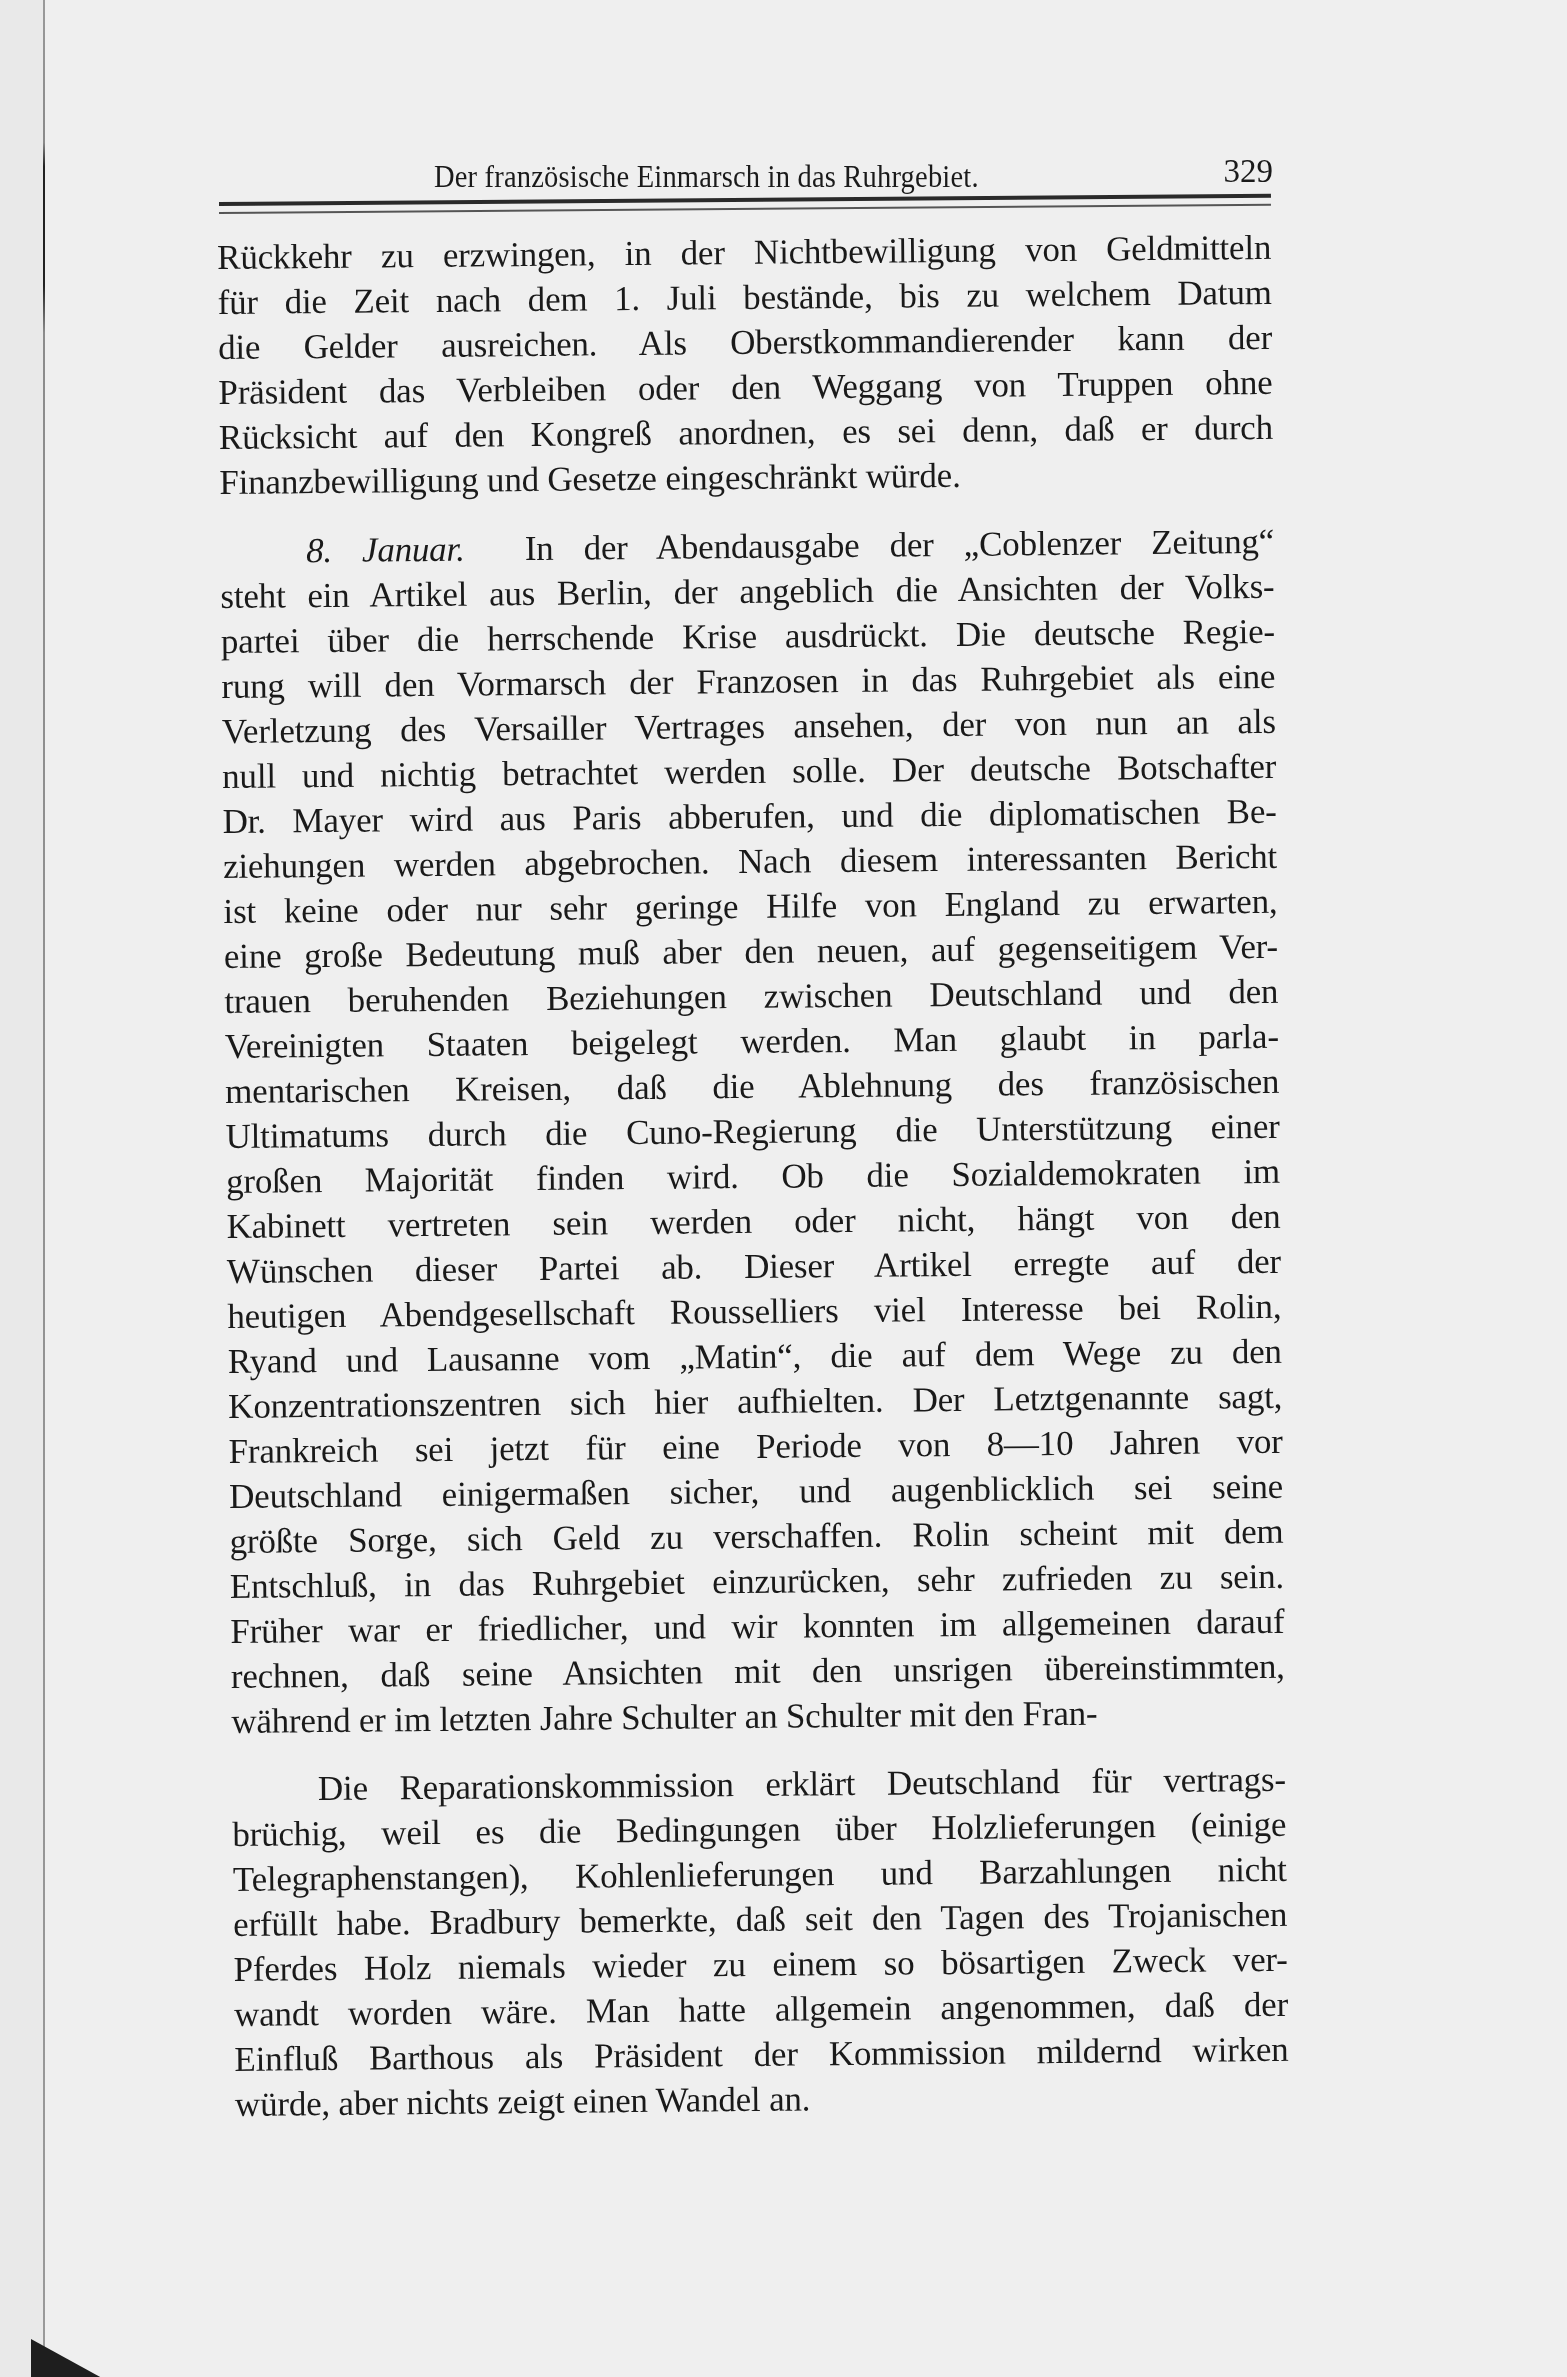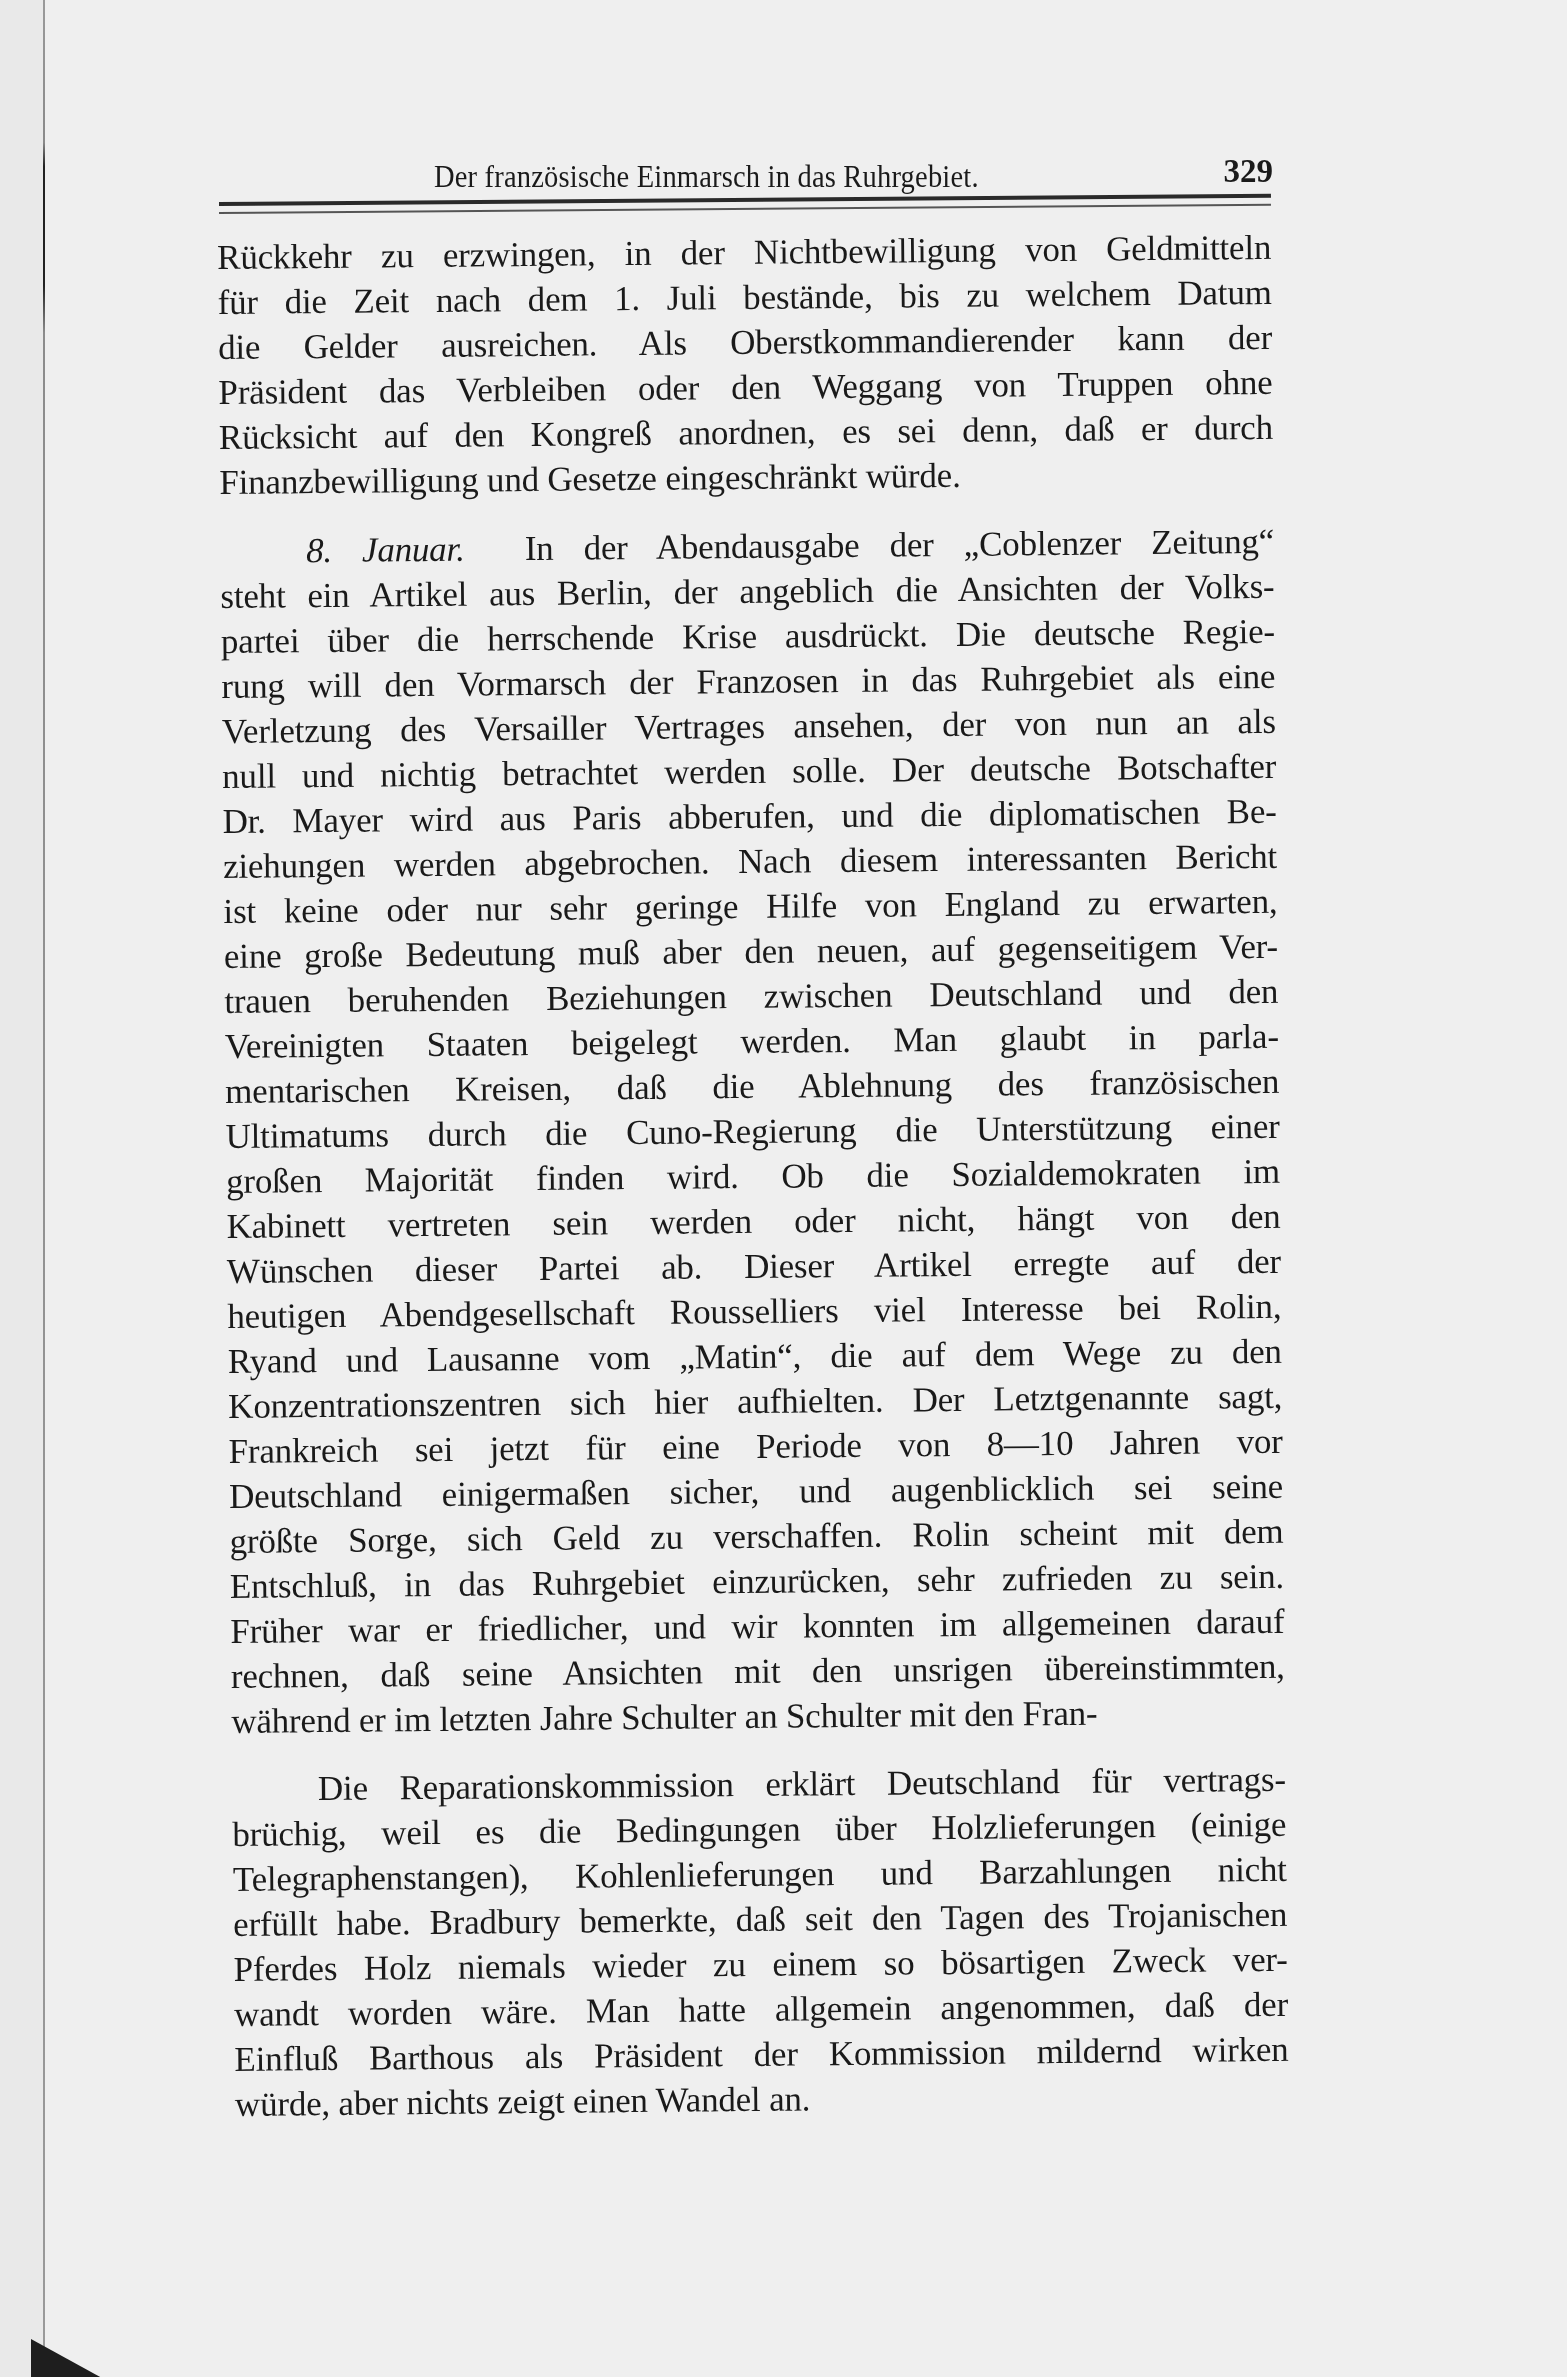--- a/index.html
+++ b/index.html
@@ -57,21 +57,20 @@
     font-size: 31px;
     letter-spacing: 0.2px;
     transform: scaleX(0.92);
     transform-origin: left top;
   }
   .page-number {
     position: absolute;
     right: 0;
     top: 0;
     font-size: 33px;
-    font-weight: bold;
   }
   .rule {
     position: absolute;
     left: 219px;
     width: 1052px;
     transform: rotate(-0.45deg);
     transform-origin: left center;
   }
   .rule-thick { top: 202px; height: 3.9px; background: #2a2a2a; }
   .rule-thin  { top: 212px; height: 1.6px; background: #555; }

